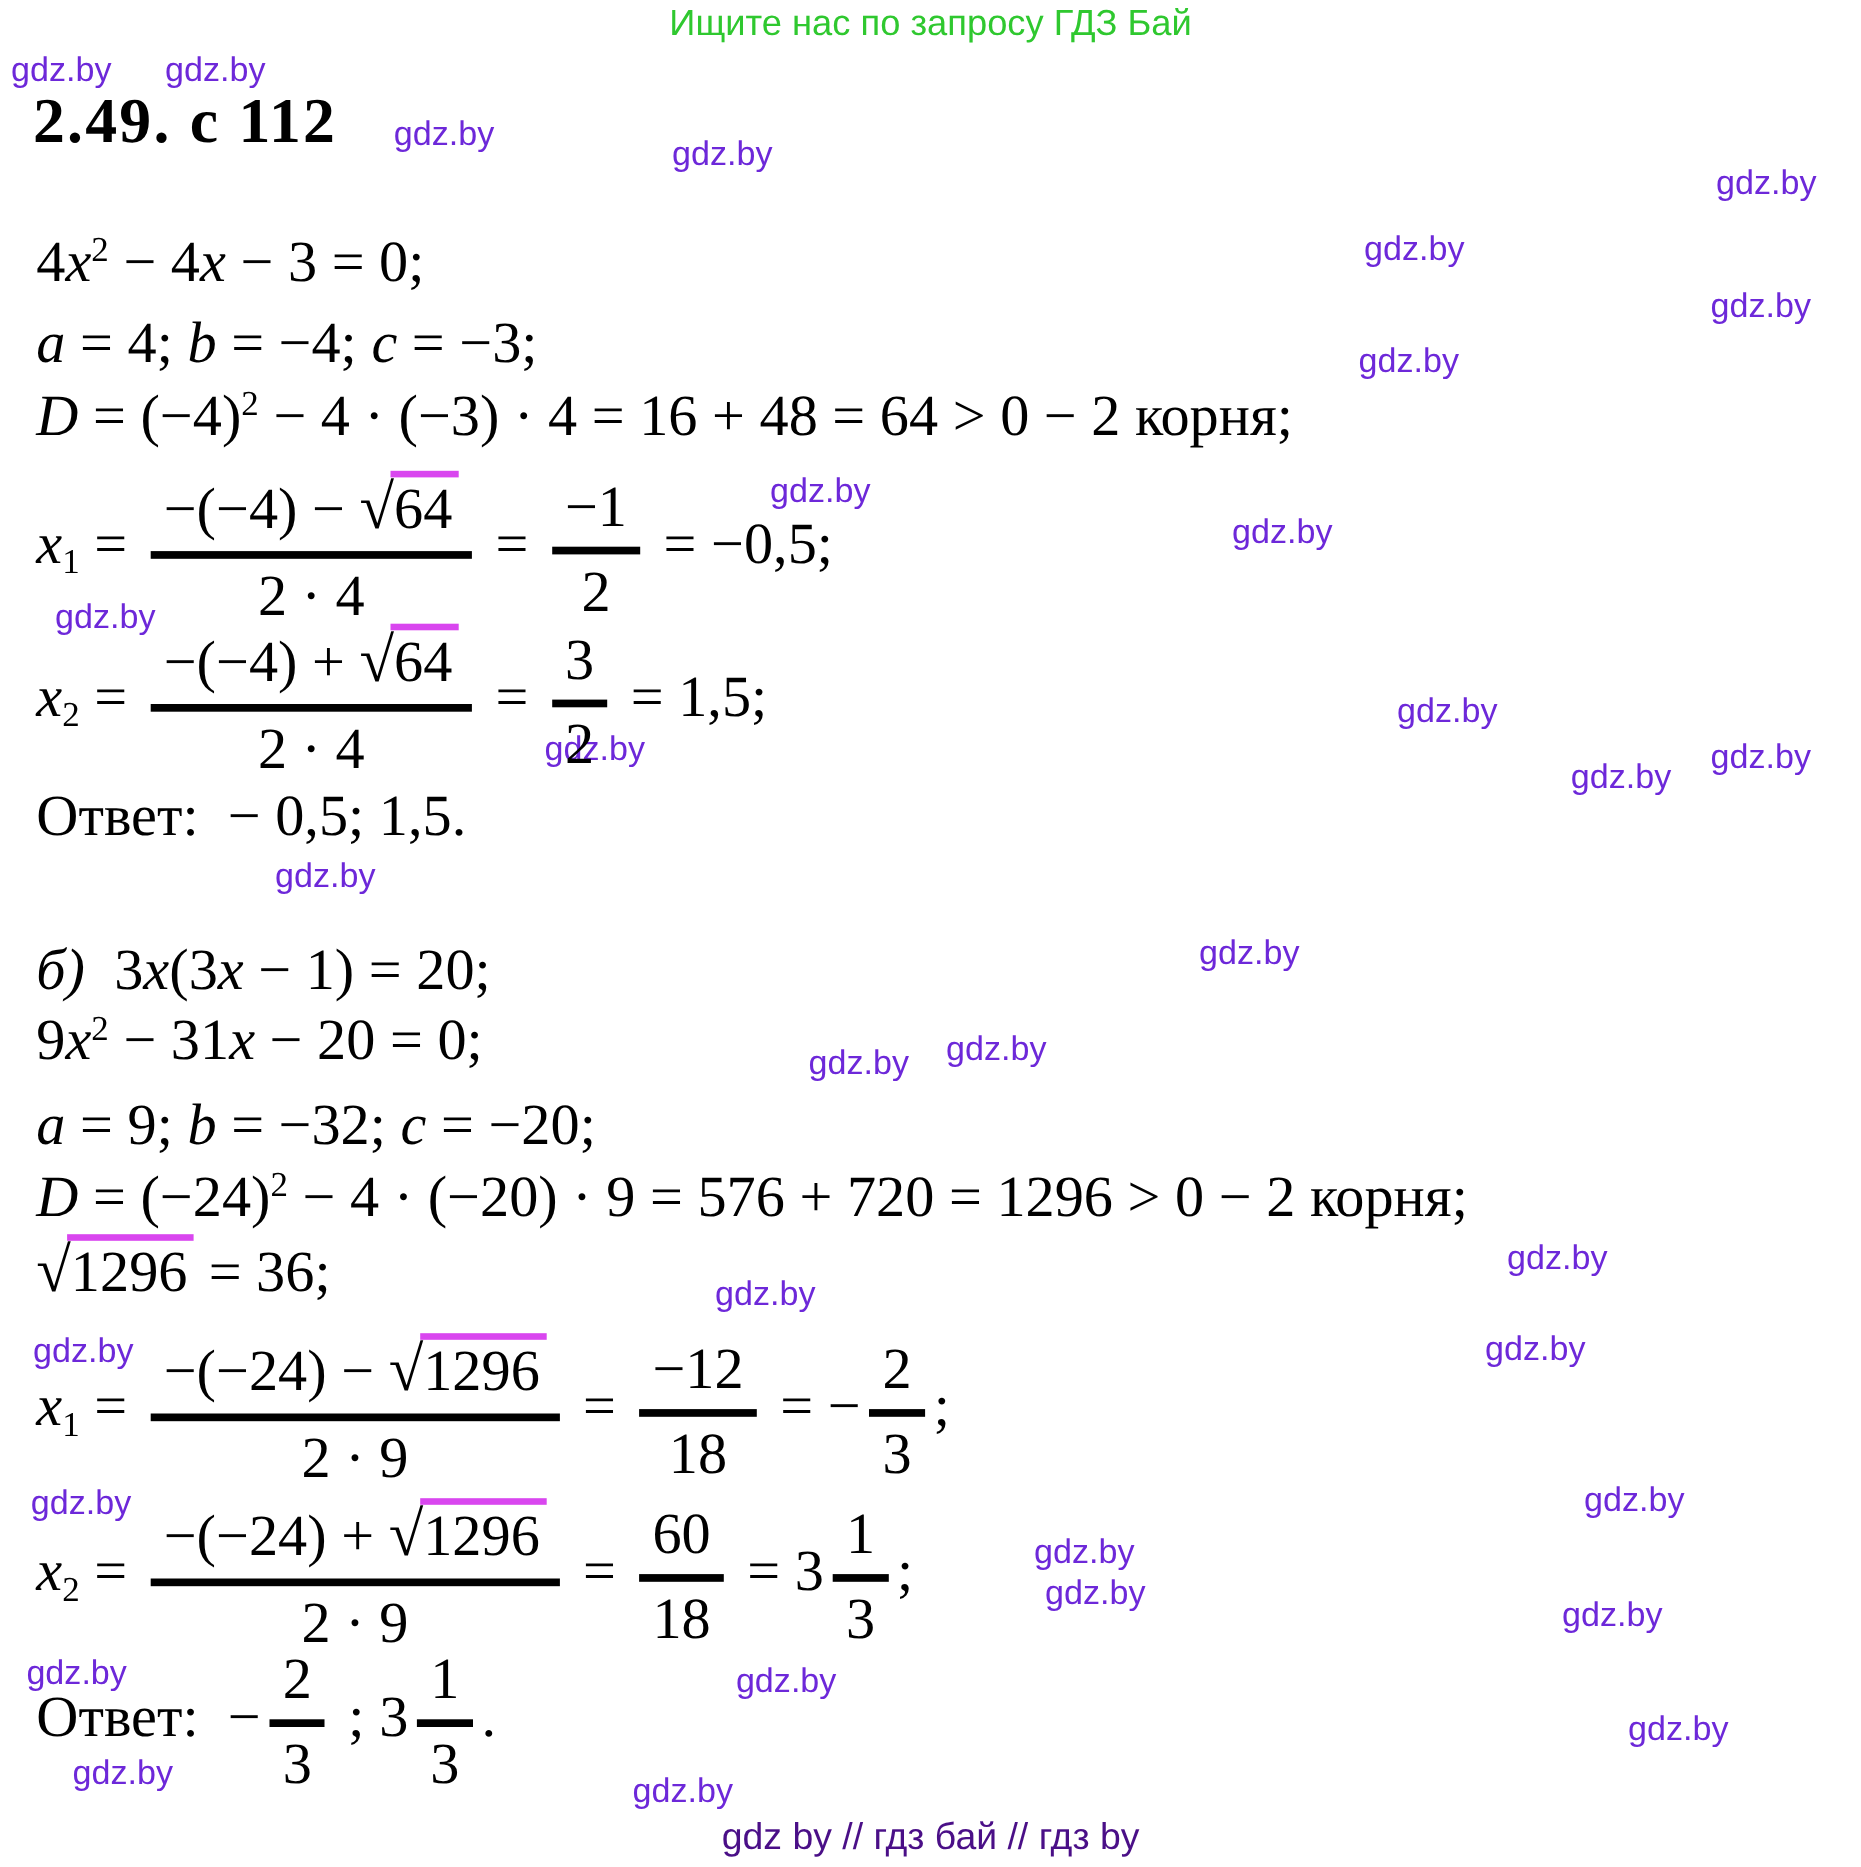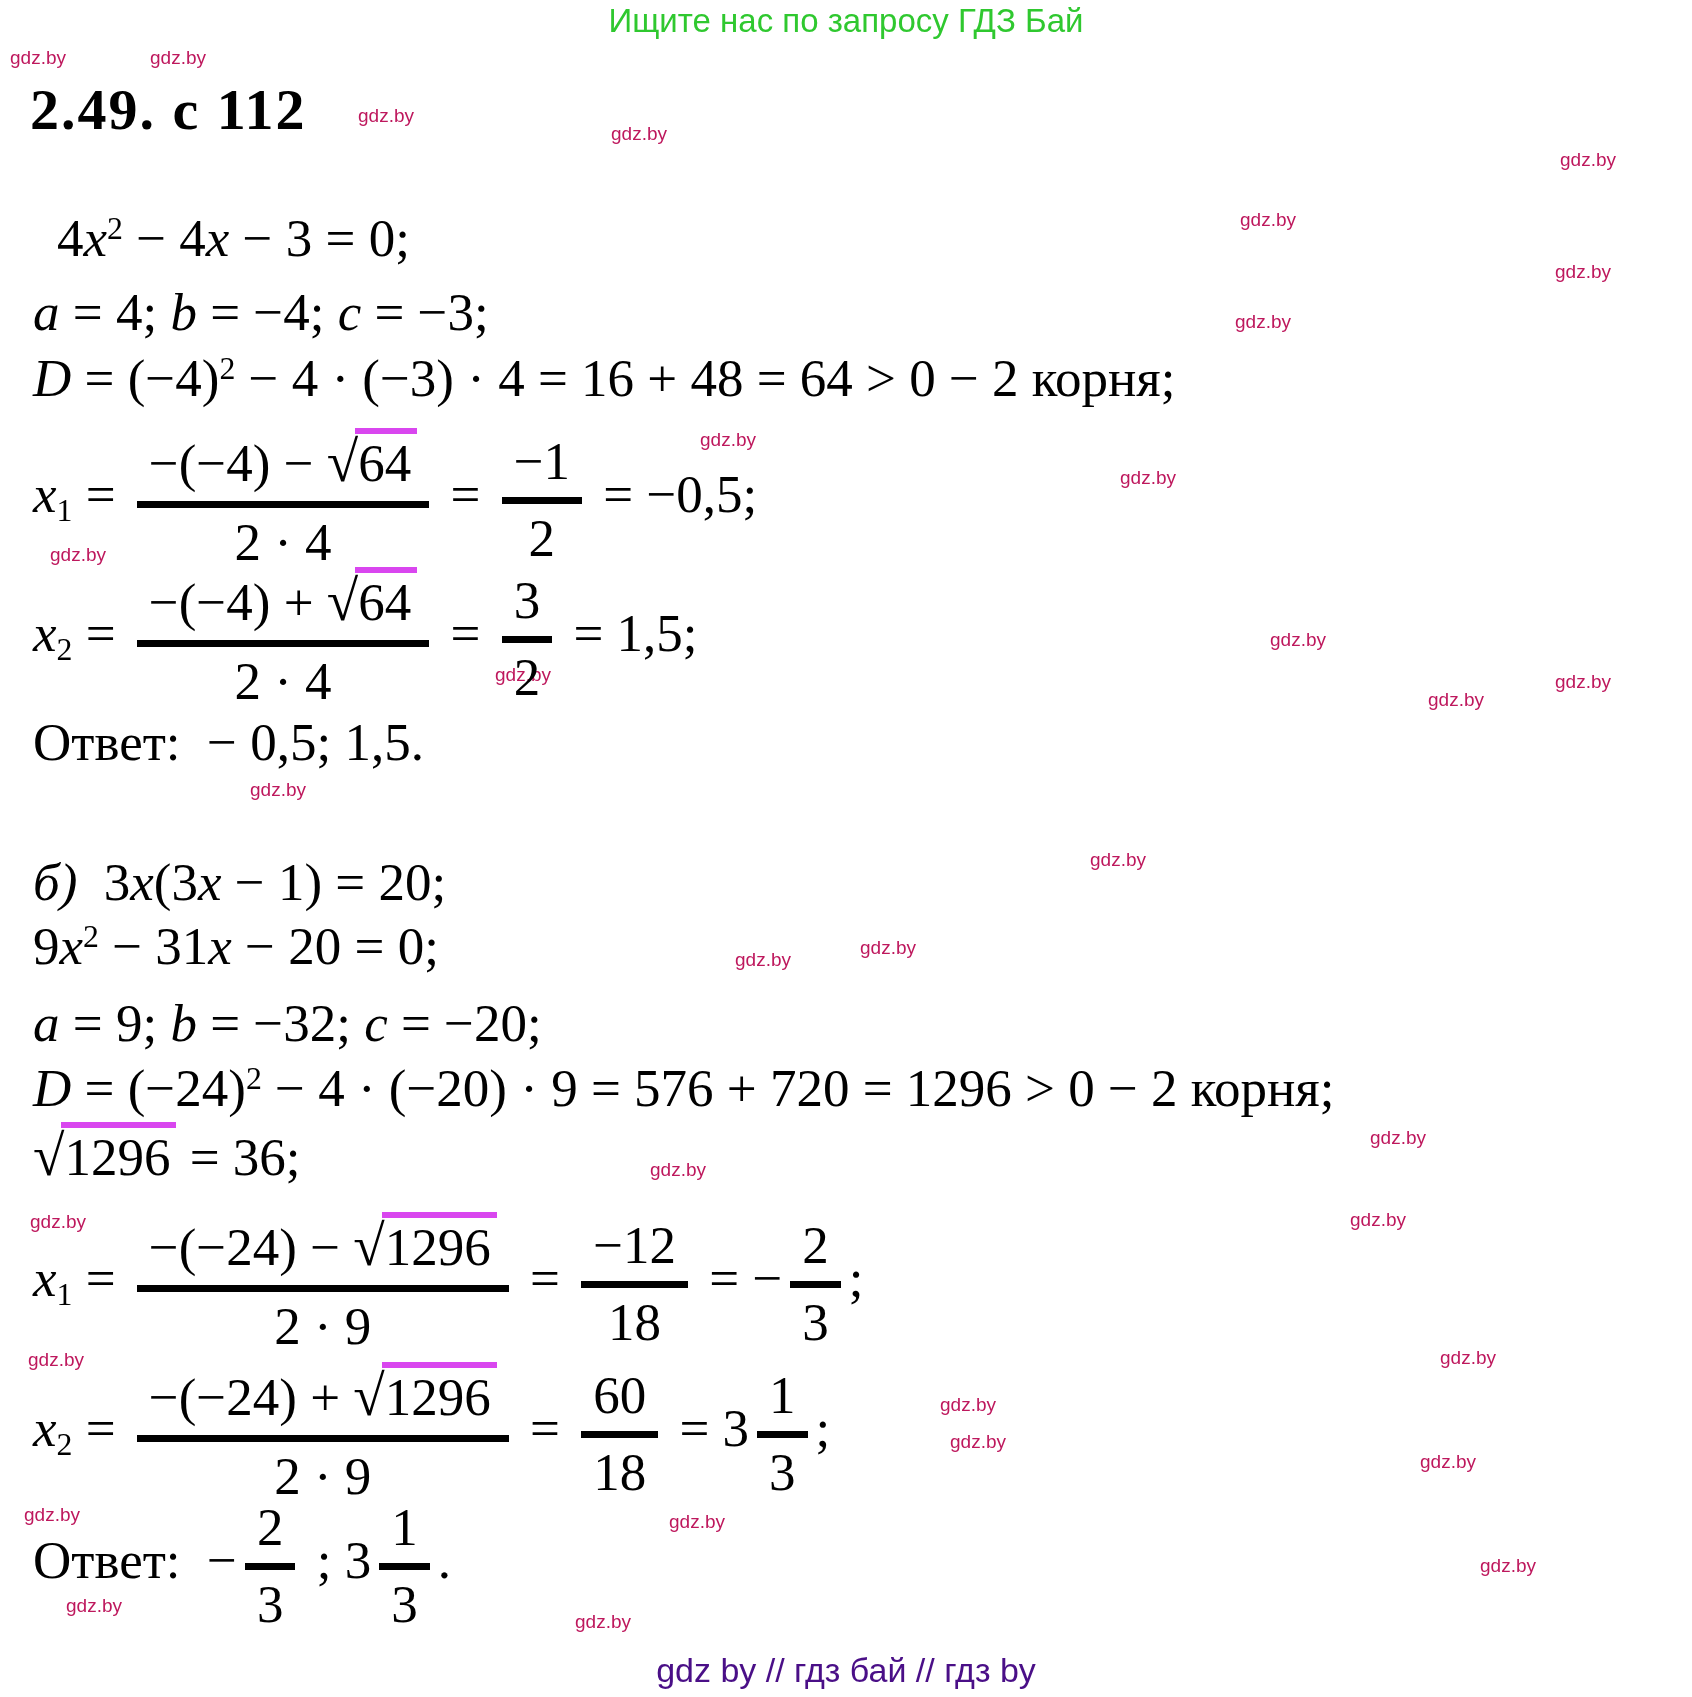--- a/index.html
+++ b/index.html
@@ -23,22 +23,22 @@
     position:absolute;top:1652px;left:0;width:100%;
     text-align:center;
     font-family:"Liberation Sans","DejaVu Sans",sans-serif;
     font-size:34px;line-height:1.1;
     color:#4a0f87;
   }
   
   .wm{
     position:absolute;
     font-family:"Liberation Sans","DejaVu Sans",sans-serif;
-    font-size:19px;line-height:1;
-    color:#be185d;
+    font-size:31px;line-height:1;
+    color:#6d28d9;
     white-space:nowrap;
   }
   
   .title{
     position:absolute;left:30px;top:76px;
     font-size:58px;font-weight:700;letter-spacing:2px;
     white-space:pre;
   }
   
   .math-line{
@@ -67,21 +67,21 @@
   .sqrt{display:inline;white-space:pre;}
   .sqrt-sym{font-size:1.08em;}
   .sqrt-arg{
     display:inline-block;
     border-top:6px solid #d946ef;
     padding:2px 6px 0 3px;margin-left:-3px;
     line-height:1.05;
   }
   
   .l-a-given{top:142px;}
-  .l-a-standard{top:208px;margin-left:24px;}
+  .l-a-standard{top:208px;}
   .l-a-coeffs{top:282px;}
   .l-a-disc{top:348px;}
   .l-a-x1{top:428px;}
   .l-a-x2{top:567px;}
   .l-a-answer{top:712px;}
   .l-b-given{top:852px;}
   .l-b-standard{top:916px;}
   .l-b-coeffs{top:993px;}
   .l-b-disc{top:1058px;}
   .l-b-root{top:1122px;}

